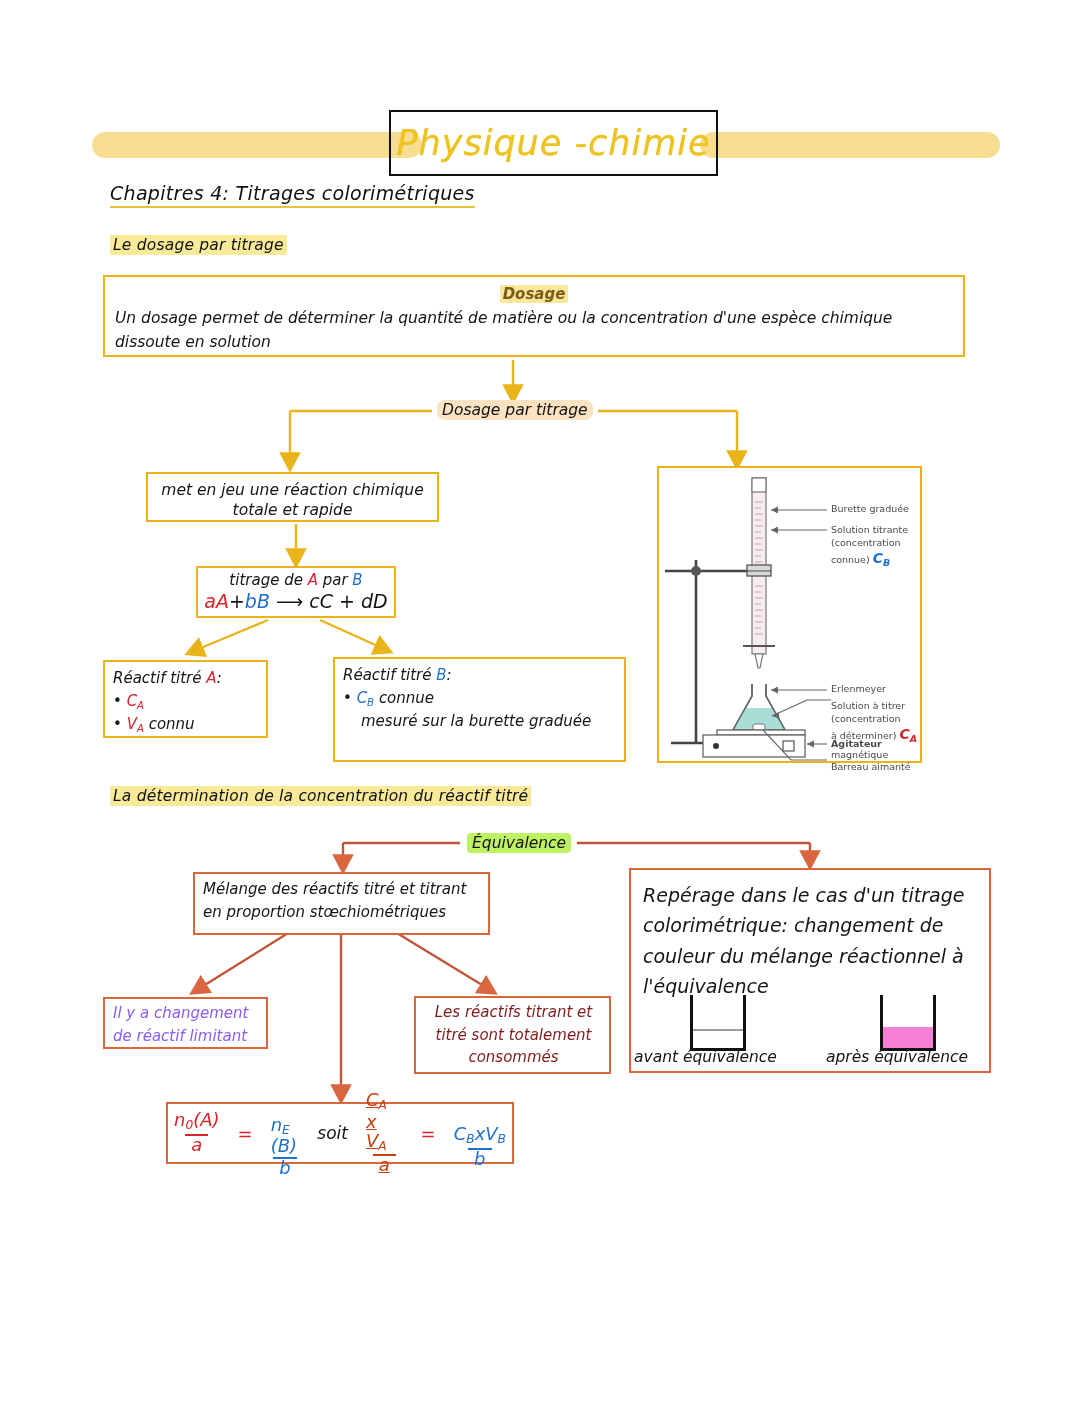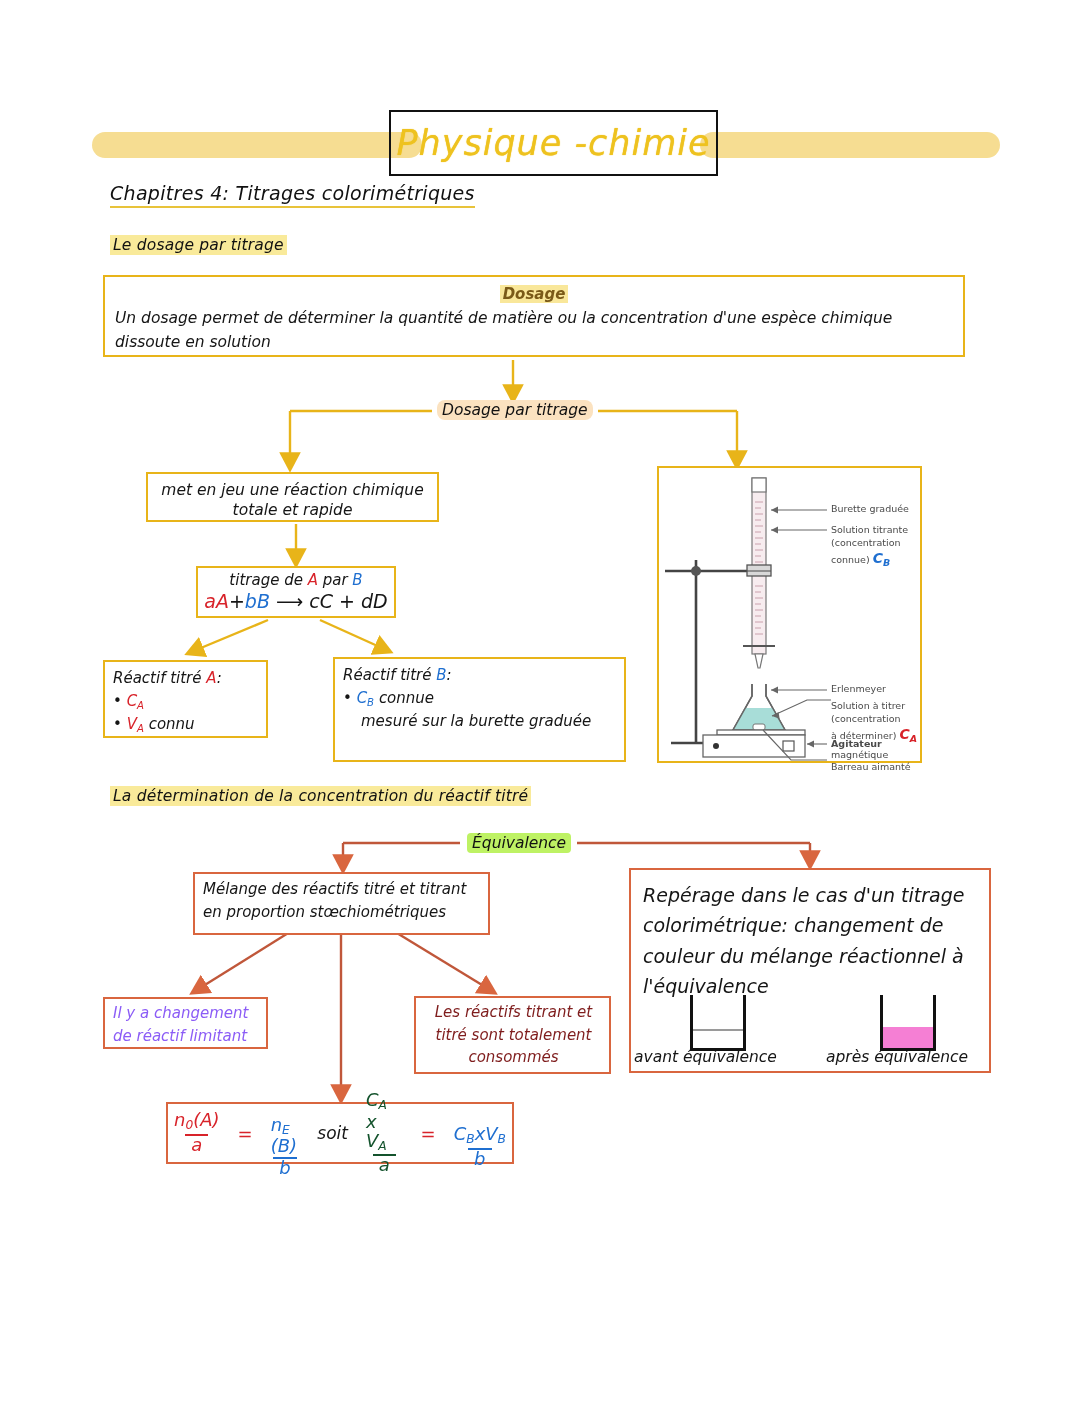--- a/index.html
+++ b/index.html
@@ -337,21 +337,21 @@
         <span class="frac red" style="color: rgb(216, 35, 42);">
           <span class="num">n<span class="sub">0</span>(A)</span>
           <span class="den">a</span>
         </span>
         <span class="eqs">=</span>
         <span class="frac blue" style="color: rgb(31, 111, 208);">
           <span class="num">n<span class="sub">E</span> (B)</span>
           <span class="den">b</span>
         </span>
         <span class="soit">soit</span>
-        <span class="frac red" style="color: #14532d;">
+        <span class="frac red" style="color: #c2410c; text-decoration: underline;">
           <span class="num">C<span class="sub">A</span> x V<span class="sub">A</span></span>
           <span class="den">a</span>
         </span>
         <span class="eqs">=</span>
         <span class="frac blue" style="color: rgb(31, 111, 208);">
           <span class="num">C<span class="sub">B</span>xV<span class="sub">B</span></span>
           <span class="den">b</span>
         </span>
       </div>
   </div>

